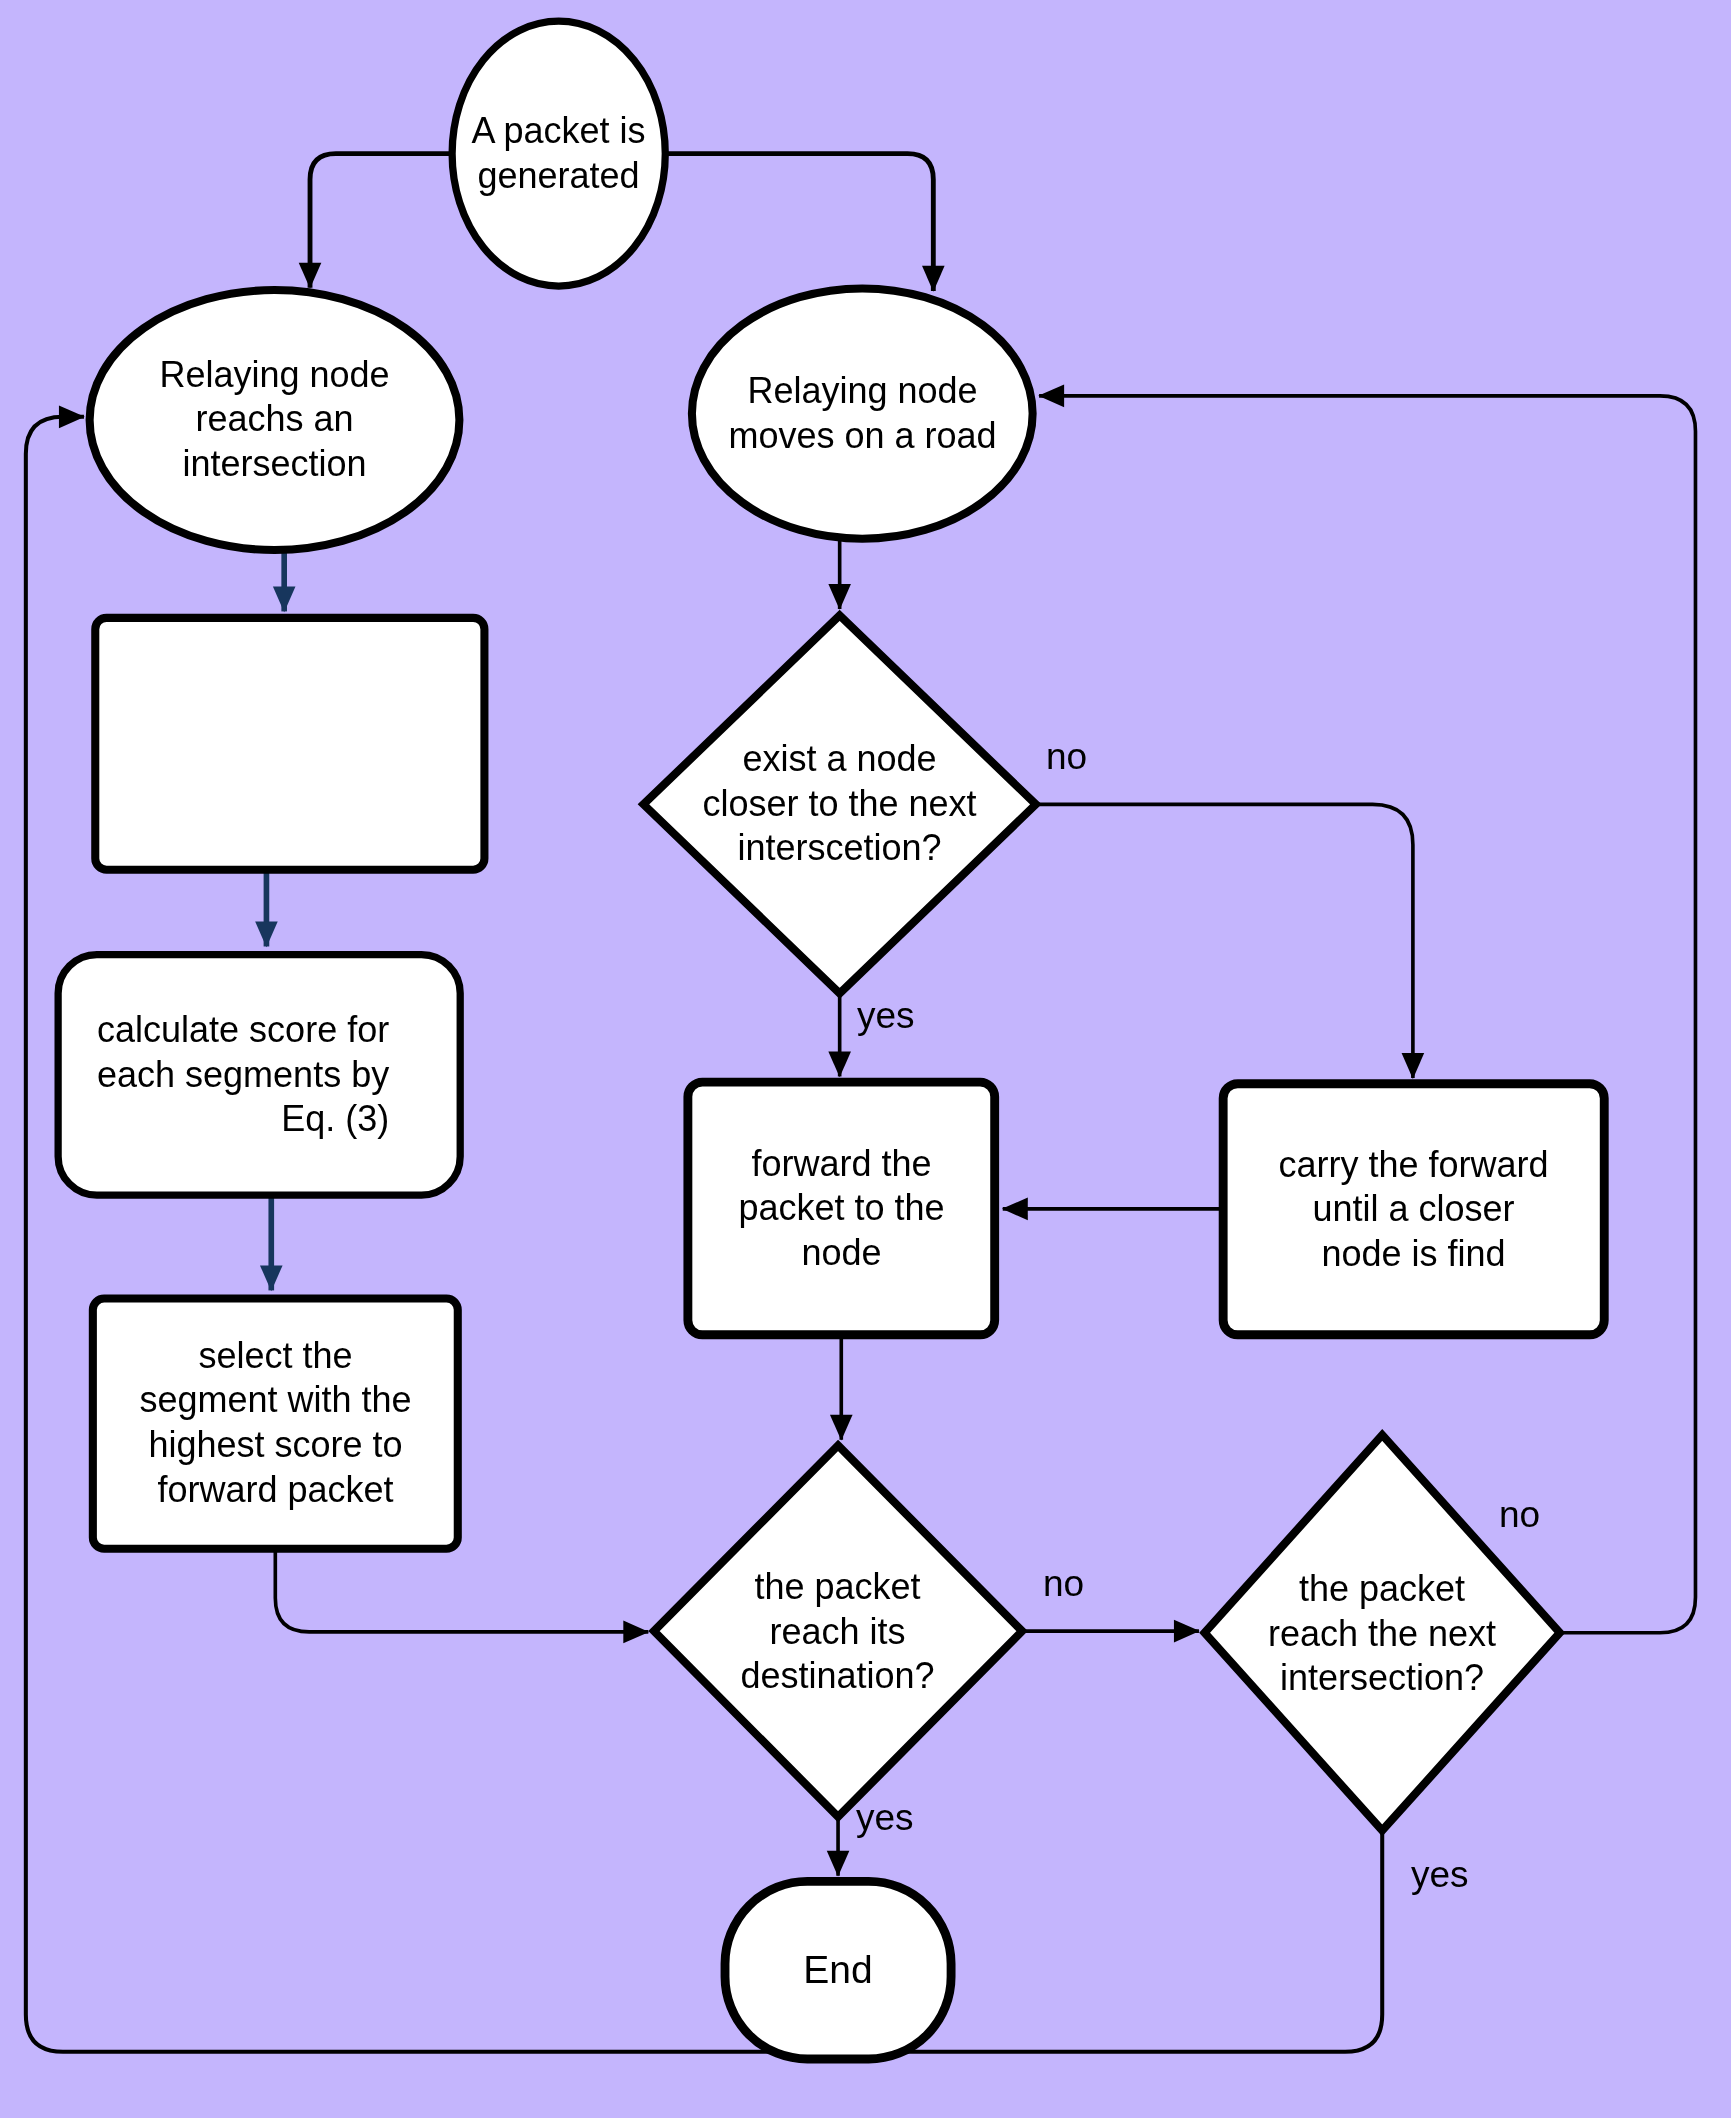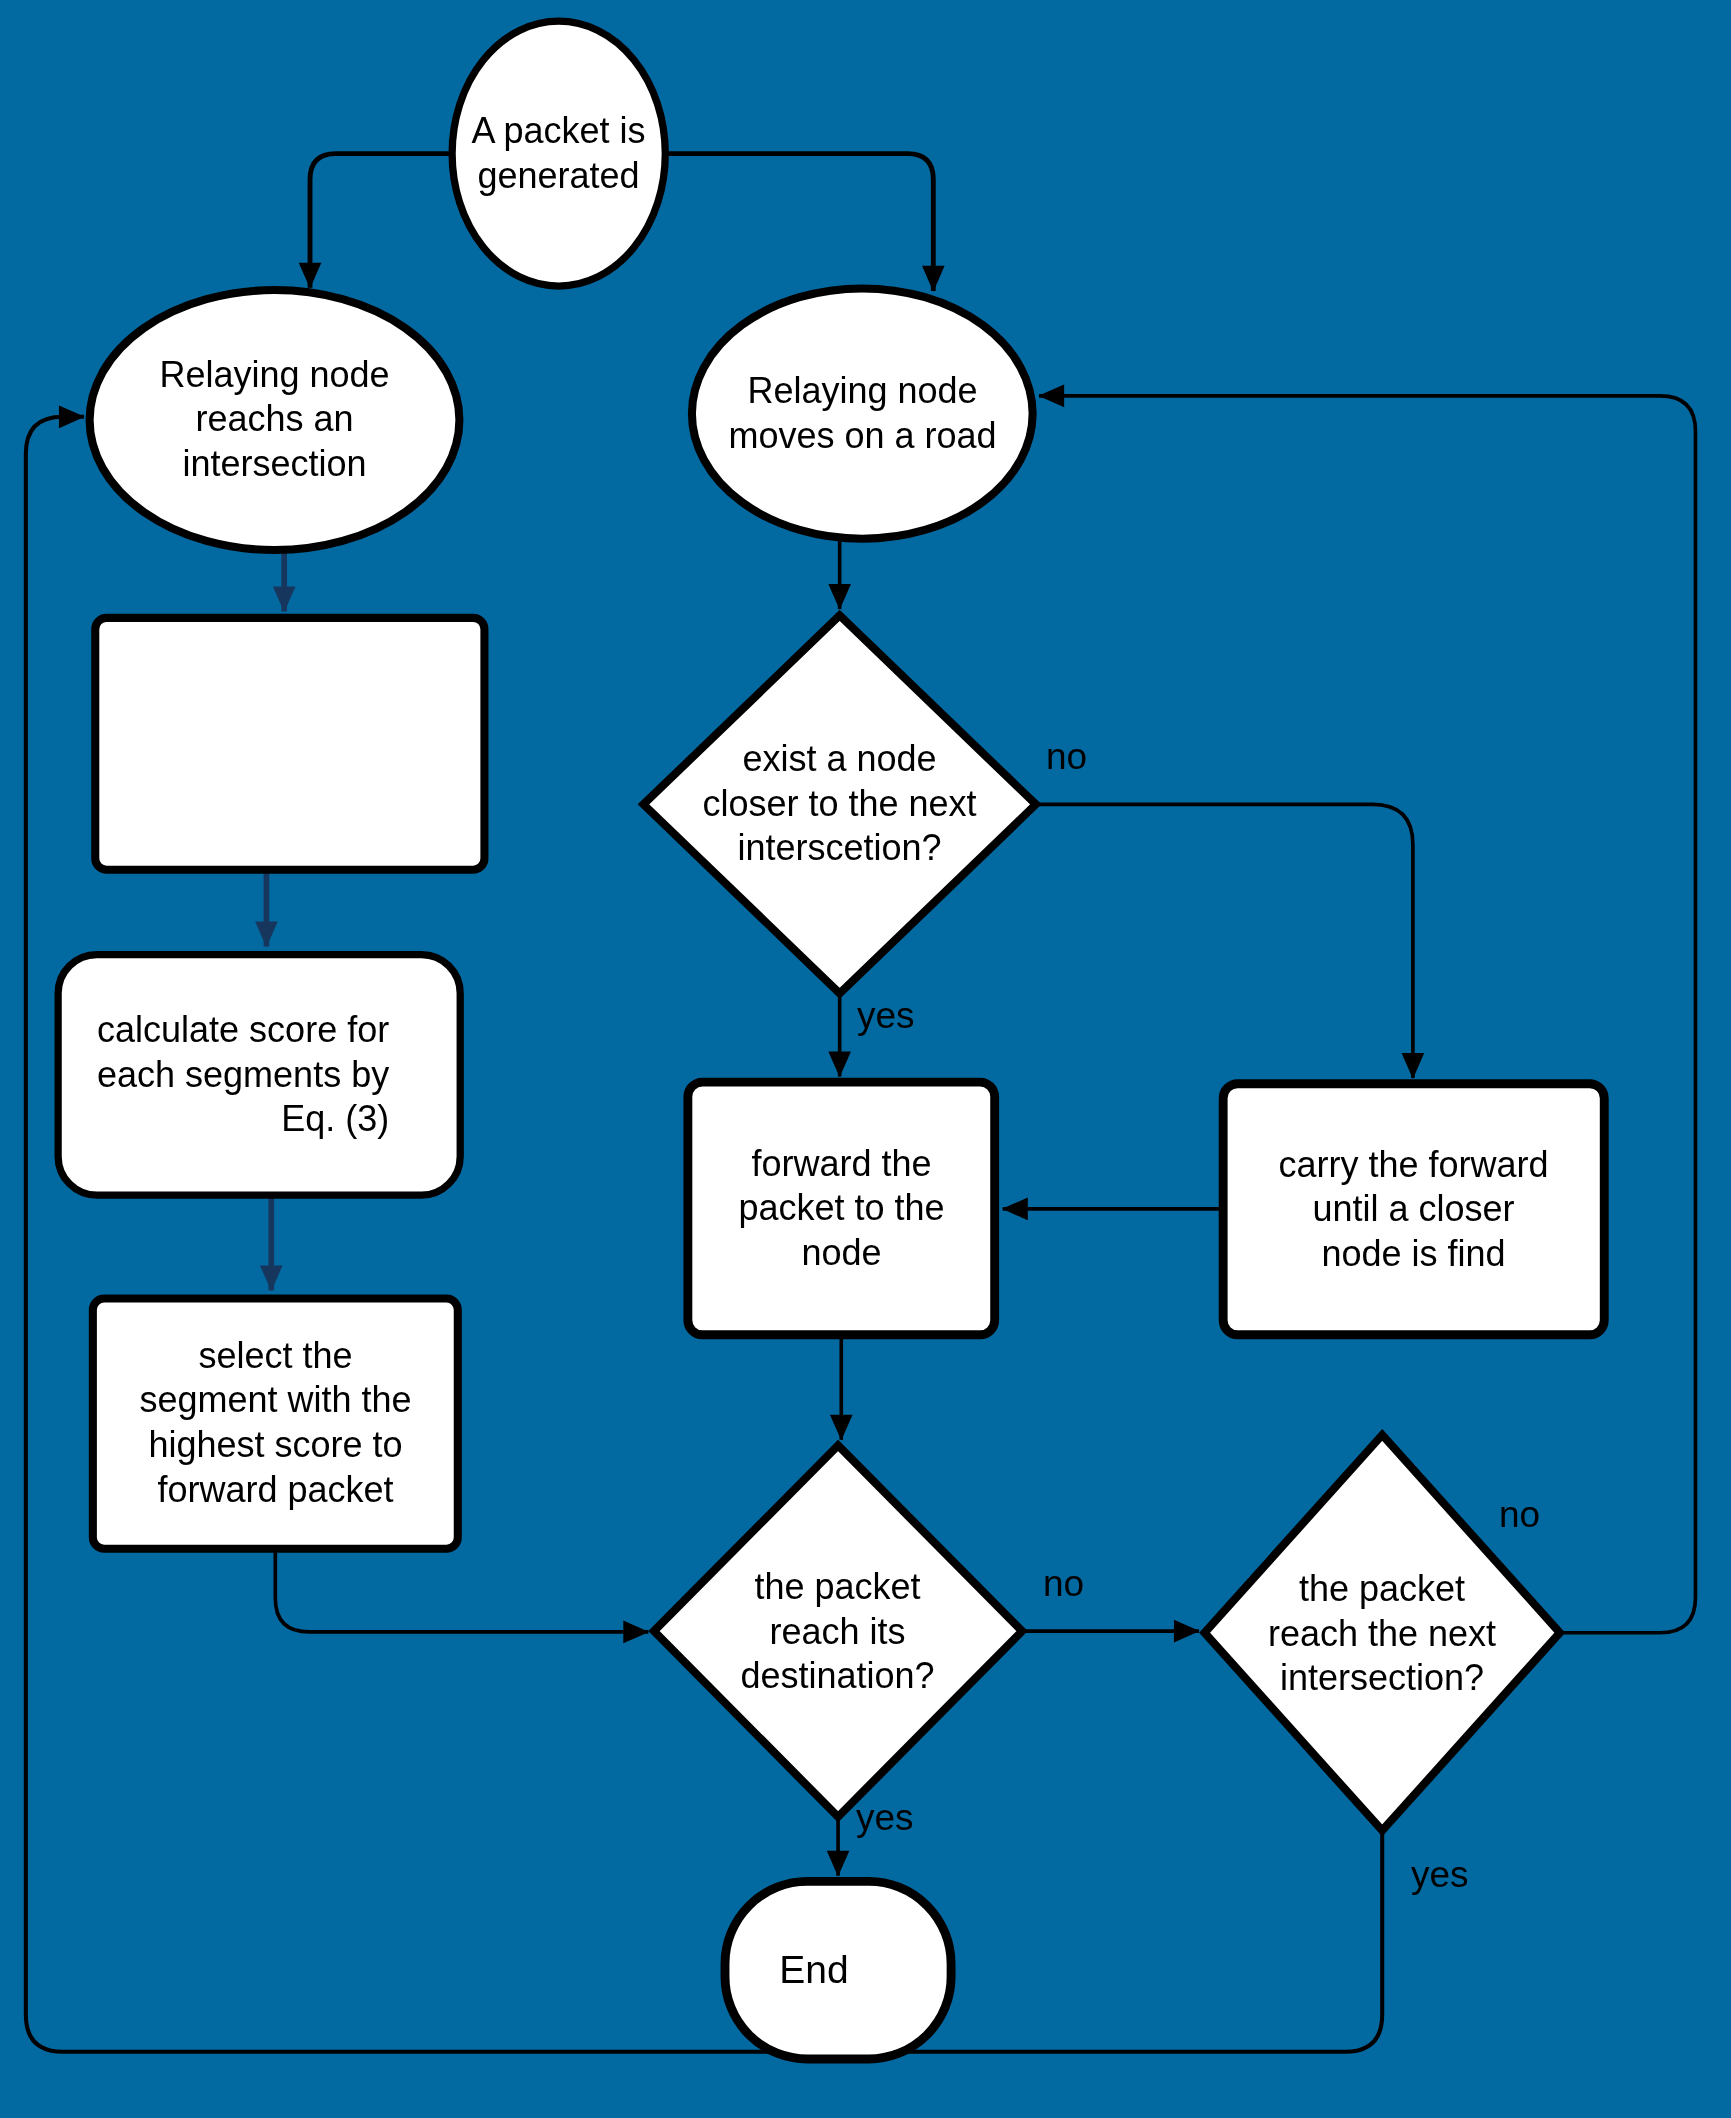--- a/index.html
+++ b/index.html
@@ -1,17 +1,17 @@
 <!DOCTYPE html>
 <html style="font-size:13px"><head>
 <meta charset="utf-8">
 <style>
   html, body { margin: 0; padding: 0; background: #ffffff; }
   body { width: 1731px; height: 2119px; font-family: "Liberation Sans", sans-serif; }
-  .stage { position: relative; width: 1731px; height: 2119px; background: #0369a1; overflow: hidden; }
+  .stage { position: relative; width: 1731px; height: 2119px; background: #c4b5fd; overflow: hidden; }
   .stage svg { position: absolute; left: 0; top: 0; }
   .lbl {
     position: absolute; display: flex; align-items: center; justify-content: center;
     text-align: center; white-space: pre-line; font-size: 36px; line-height: 1.24; color: #000;
   }
   .lbl.left-align { justify-content: flex-start; text-align: right; }
   .elbl { position: absolute; font-size: 37px; color: #000; white-space: nowrap; }
 </style>
 </head>
 <body>
@@ -98,21 +98,21 @@
 node is find</div>
 
   <div class="lbl" style="left:694px; top:1528px; width:287px; height:208px;">the packet
 reach its
 destination?</div>
 
   <div class="lbl" style="left:1227px; top:1528px; width:310px; height:212px;">the packet
 reach the next
 intersection?</div>
 
-  <div class="lbl" style="left:701px; top:1881px; width:226px; height:178px; font-size:39px;">End</div>
+  <div class="lbl" style="left:725px; top:1881px; width:226px; height:178px; font-size:39px;">End</div>
 
   <div class="elbl" style="left:1046px; top:736px;">no</div>
   <div class="elbl" style="left:857px; top:995px;">yes</div>
   <div class="elbl" style="left:1043px; top:1563px;">no</div>
   <div class="elbl" style="left:856px; top:1797px;">yes</div>
   <div class="elbl" style="left:1499px; top:1494px;">no</div>
   <div class="elbl" style="left:1411px; top:1854px;">yes</div>
 
 </div>
 

